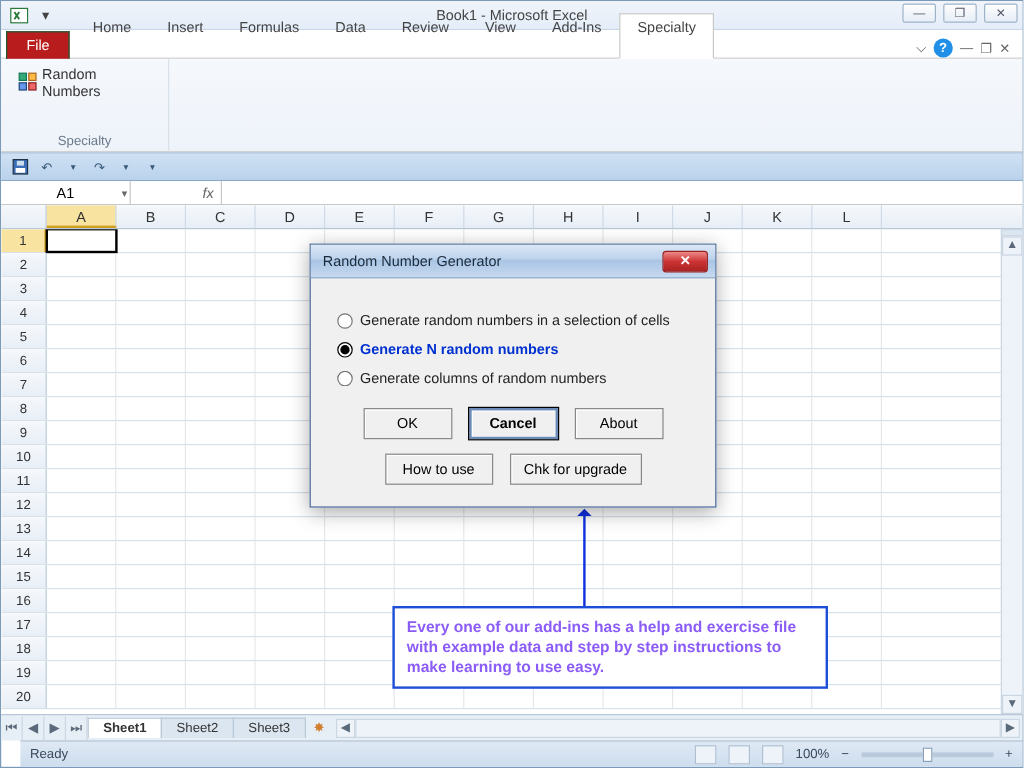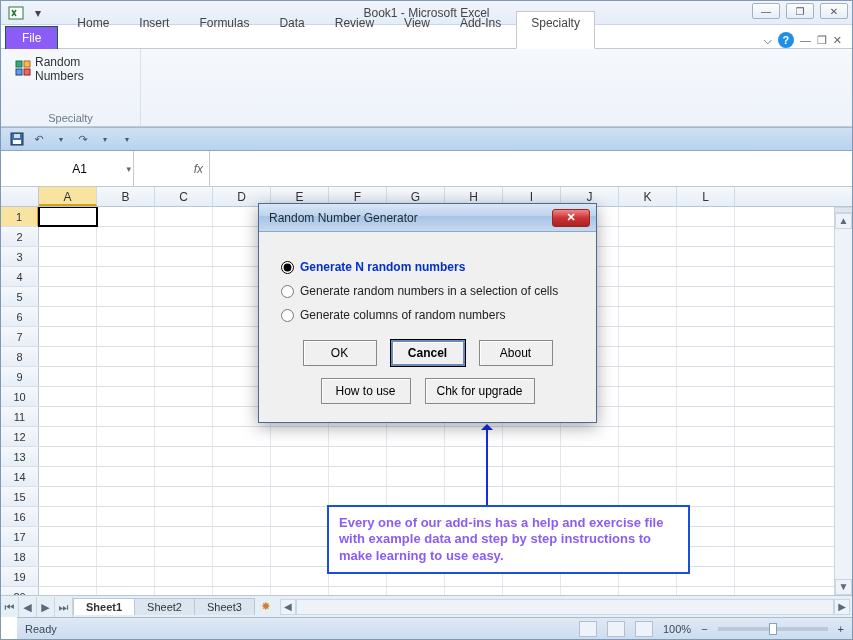--- a/index.html
+++ b/index.html
@@ -12,38 +12,38 @@
 .titlebar { height: 24px; background: linear-gradient(#f0f4fb,#e4edf8); display: flex; align-items: center; font-size: 12px; color: #444; position: relative; border-bottom: 1px solid #c8d6e8; }
 .titlebar .excel-icon { width: 18px; height: 18px; margin: 0 6px 0 6px; display:inline-flex; align-items:center; justify-content:center; }
 .titlebar .title-text { position:absolute; left:0; right:0; text-align:center; pointer-events:none; }
 .titlebar .win-controls { position:absolute; right:4px; top:2px; display:flex; gap:6px; }
 .titlebar .win-btn { width: 28px; height: 16px; border: 1px solid #a0b4c8; border-radius: 2px; background: linear-gradient(#fdfdfd,#e6eef7); display:flex; align-items:center; justify-content:center; font-size:10px; color:#556; cursor:pointer; }
 .titlebar .qat { display:flex; align-items:center; gap:2px; margin-left:4px;}
 
 
 .ribbon-tabs { height: 24px; background: #fff; display: flex; align-items: flex-end; padding-left: 4px; border-bottom: 1px solid #c8c8c8; font-size: 12px; color:#444; }
 .ribbon-tab { padding: 4px 14px 18px; cursor:pointer; border: 1px solid transparent; border-bottom:none; position:relative; top:1px; }
-.ribbon-tab.file { background: #8b5cf6; color:#fff; border-color:#1a5c38; margin-right:4px; padding:4px 16px; }
+.ribbon-tab.file { background: #b91c1c; color:#fff; border-color:#1a5c38; margin-right:4px; padding:4px 16px; }
 .ribbon-tab.active { background:#fff; border-color:#c8c8c8; border-bottom:1px solid #fff; }
 .ribbon-right { margin-left:auto; display:flex; align-items:center; gap:6px; padding-right:10px; }
 .ribbon-right .help-icon { width:16px; height:16px; border-radius:50%; background:#1f8fe8; color:#fff; font-size:11px; font-weight:bold; display:flex; align-items:center; justify-content:center; }
 .ribbon-right span { font-size:11px; color:#666; cursor:pointer; }
 
 
 .ribbon-body { height: 78px; background: linear-gradient(#f5f8fc,#eef3fa); border-bottom:1px solid #c8c8c8; display:flex; }
 .ribbon-group { padding:4px 10px 2px; display:flex; flex-direction:column; align-items:center; position:relative; border-right:1px solid #d8e0ea; }
 .ribbon-btn { display:flex; align-items:center; gap:4px; font-size:12px; padding:2px 4px; cursor:pointer; color:#333; }
 .ribbon-group-label { font-size:11px; color:#6a7a8a; position:absolute; bottom:2px; left:0; right:0; text-align:center; }
 
 
 .qat-bar { height:24px; background:linear-gradient(#cfe1f4,#b9d2ec); border-top:1px solid #9fb9d8; border-bottom:1px solid #8aa8c8; display:flex; align-items:center; padding-left:6px; gap:2px; }
 .qat-bar .qat-btn { width:20px; height:18px; display:flex; align-items:center; justify-content:center; cursor:pointer; color:#3a5a7a; font-size:11px;}
 
 
-.formula-row { height:36px; display:flex; align-items:stretch; border-bottom:1px solid #c8c8c8; background:#fff; font-size:12px;padding-left:25px; }
+.formula-row { height:20px; display:flex; align-items:stretch; border-bottom:1px solid #c8c8c8; background:#fff; font-size:12px; }
 .name-box { width:108px; border-right:1px solid #c8c8c8; display:flex; align-items:center; justify-content:center; position:relative; background:#fff; }
 .name-box .dd { position:absolute; right:2px; font-size:9px; color:#666; }
 .fx-label { width:76px; display:flex; align-items:center; justify-content:flex-end; padding-right:6px; font-style:italic; color:#666; border-right:1px solid #c8c8c8; gap:6px;}
 .fx-label .fx-btn { font-size:11px; color:#666; cursor:pointer; }
 .formula-input { flex:1; border:none; outline:none; padding:0 4px; font-size:12px; }
 
 
 .grid-wrap { flex:1; display:flex; flex-direction:column; background:#fff; position:relative; overflow:hidden; }
 .col-headers { height:20px; display:flex; background:linear-gradient(#f5f8fc,#e7eef6); border-bottom:1px solid #b8c8d8; }
 .corner { width:38px; border-right:1px solid #b8c8d8; background:linear-gradient(#f5f8fc,#e7eef6); }
@@ -547,30 +547,30 @@
     <span>+</span>
   </div>
 
   <div class="dialog">
     <div class="dlg-title">
       <span>Random Number Generator</span>
       <div class="dlg-close">✕</div>
     </div>
     <div class="dlg-body">
       <div id="radios-mount">
+          <div class="radio-row">
+            <input type="radio" name="gen" style="">
+            <label>Generate  random numbers in a selection of cells</label>
+          </div>
           <div class="radio-row sel">
             <input type="radio" name="gen" checked="" style="">
             <label>Generate N random numbers</label>
           </div>
           <div class="radio-row">
             <input type="radio" name="gen" style="">
-            <label>Generate  random numbers in a selection of cells</label>
-          </div>
-          <div class="radio-row">
-            <input type="radio" name="gen" style="">
             <label>Generate columns of random numbers</label>
           </div>
         </div>
       <div class="dlg-btns">
         <button class="dlg-btn">OK</button>
         <button class="dlg-btn focus">Cancel</button>
         <button class="dlg-btn">About</button>
       </div>
       <div class="dlg-btns2">
         <button class="dlg-btn" style="min-width:90px">How to use</button>

